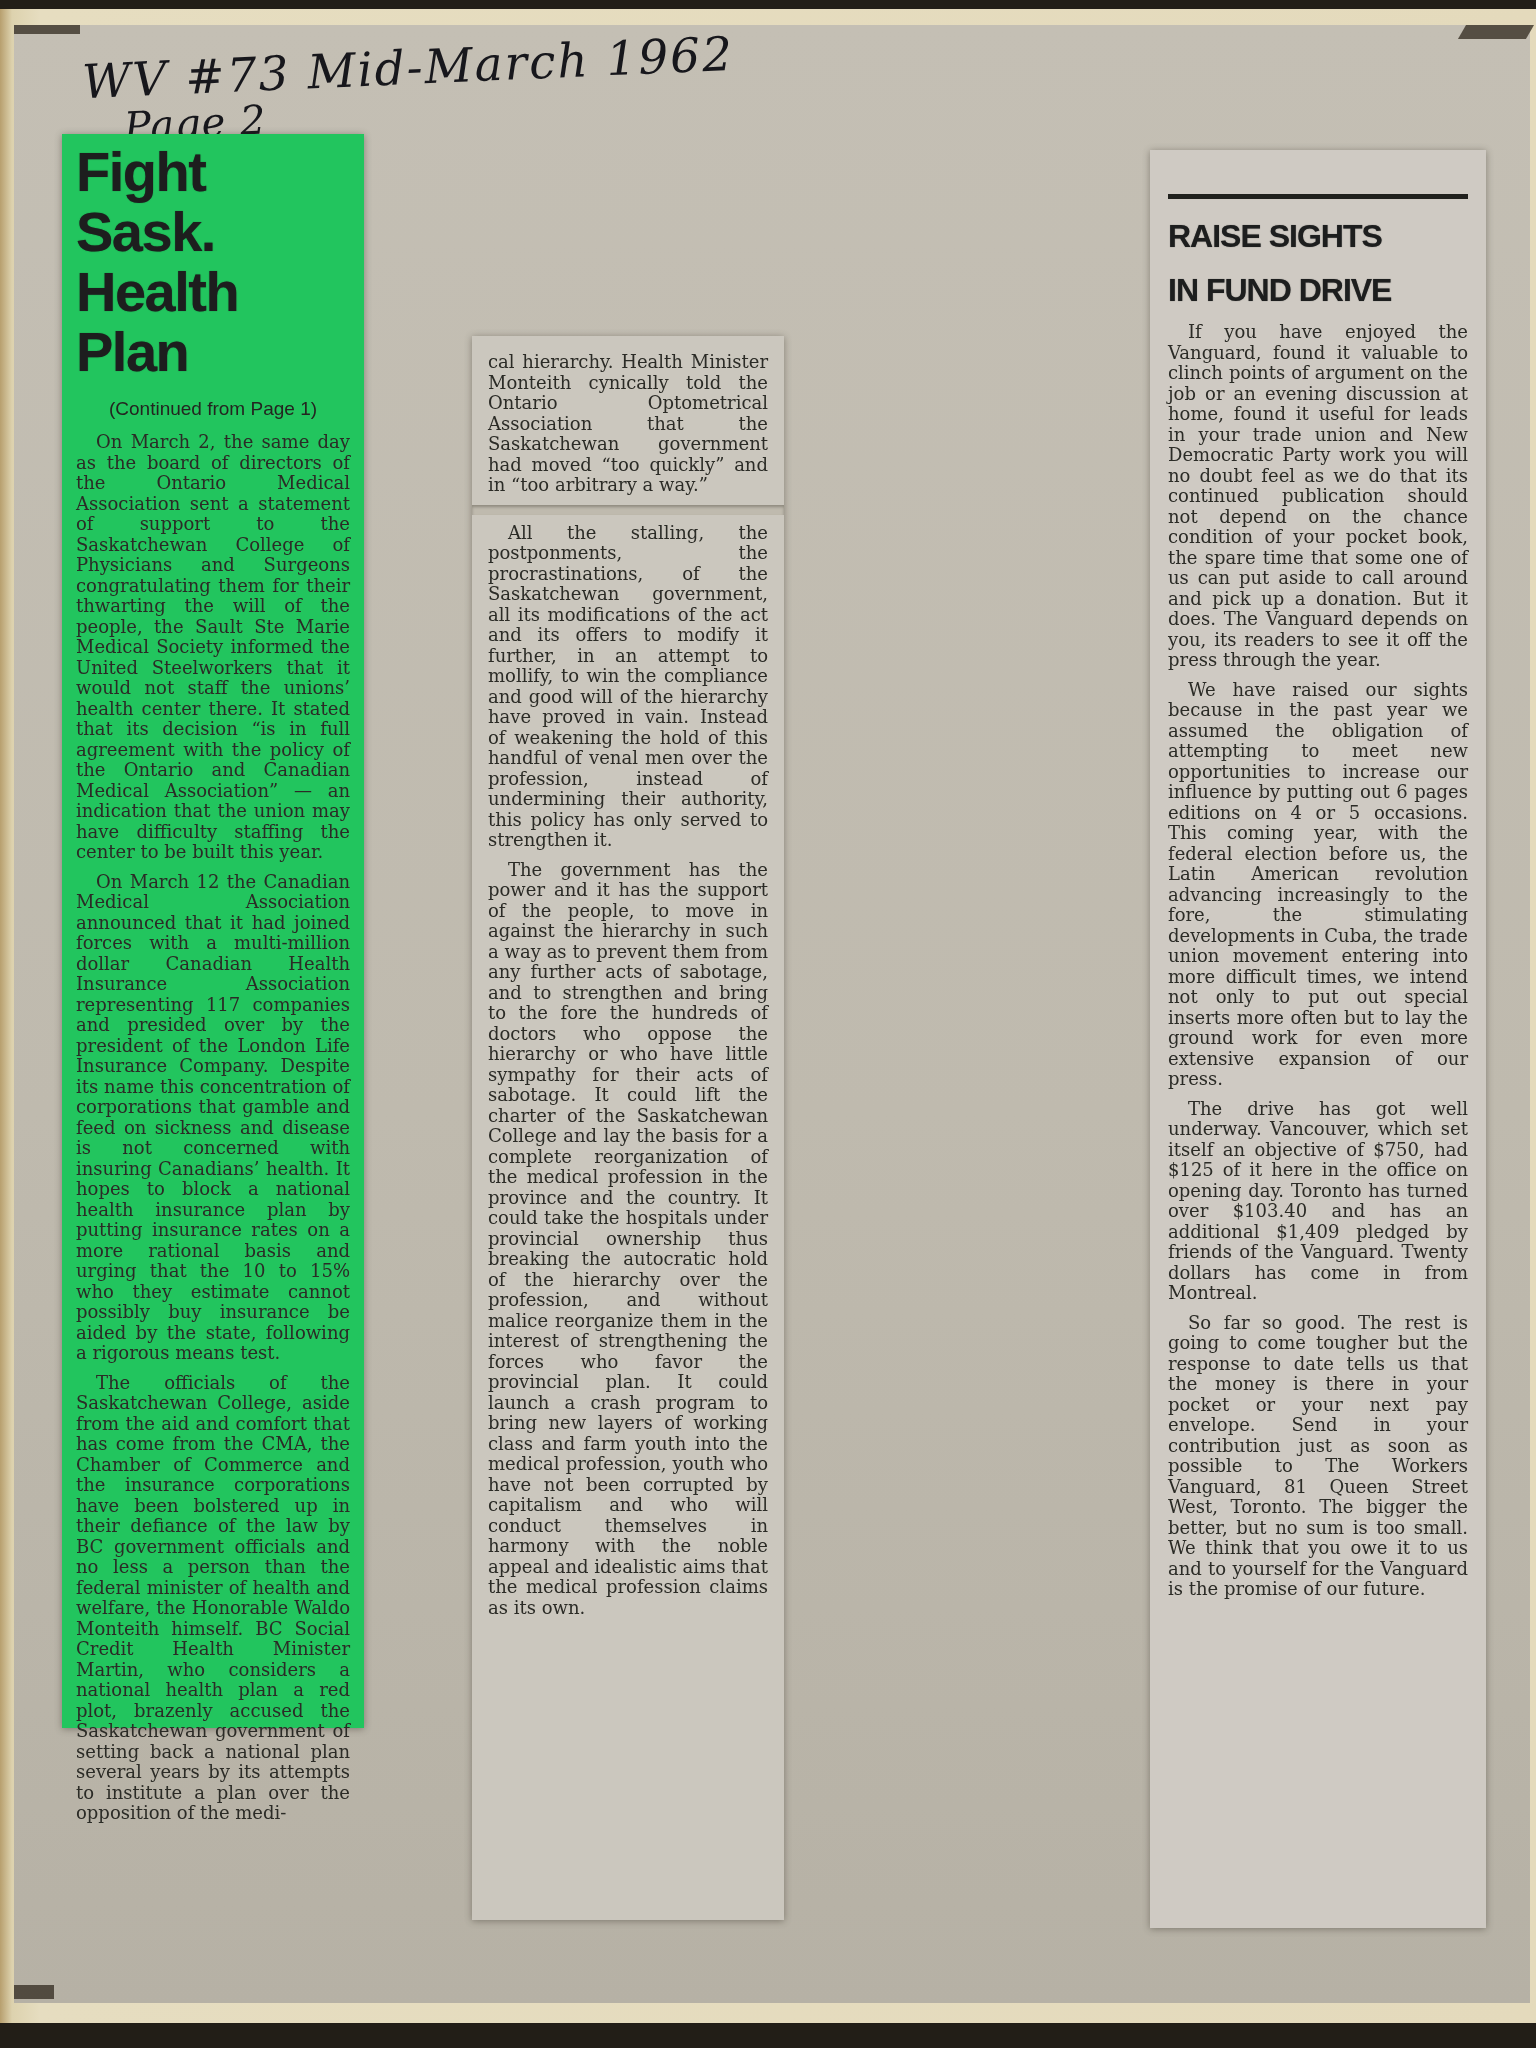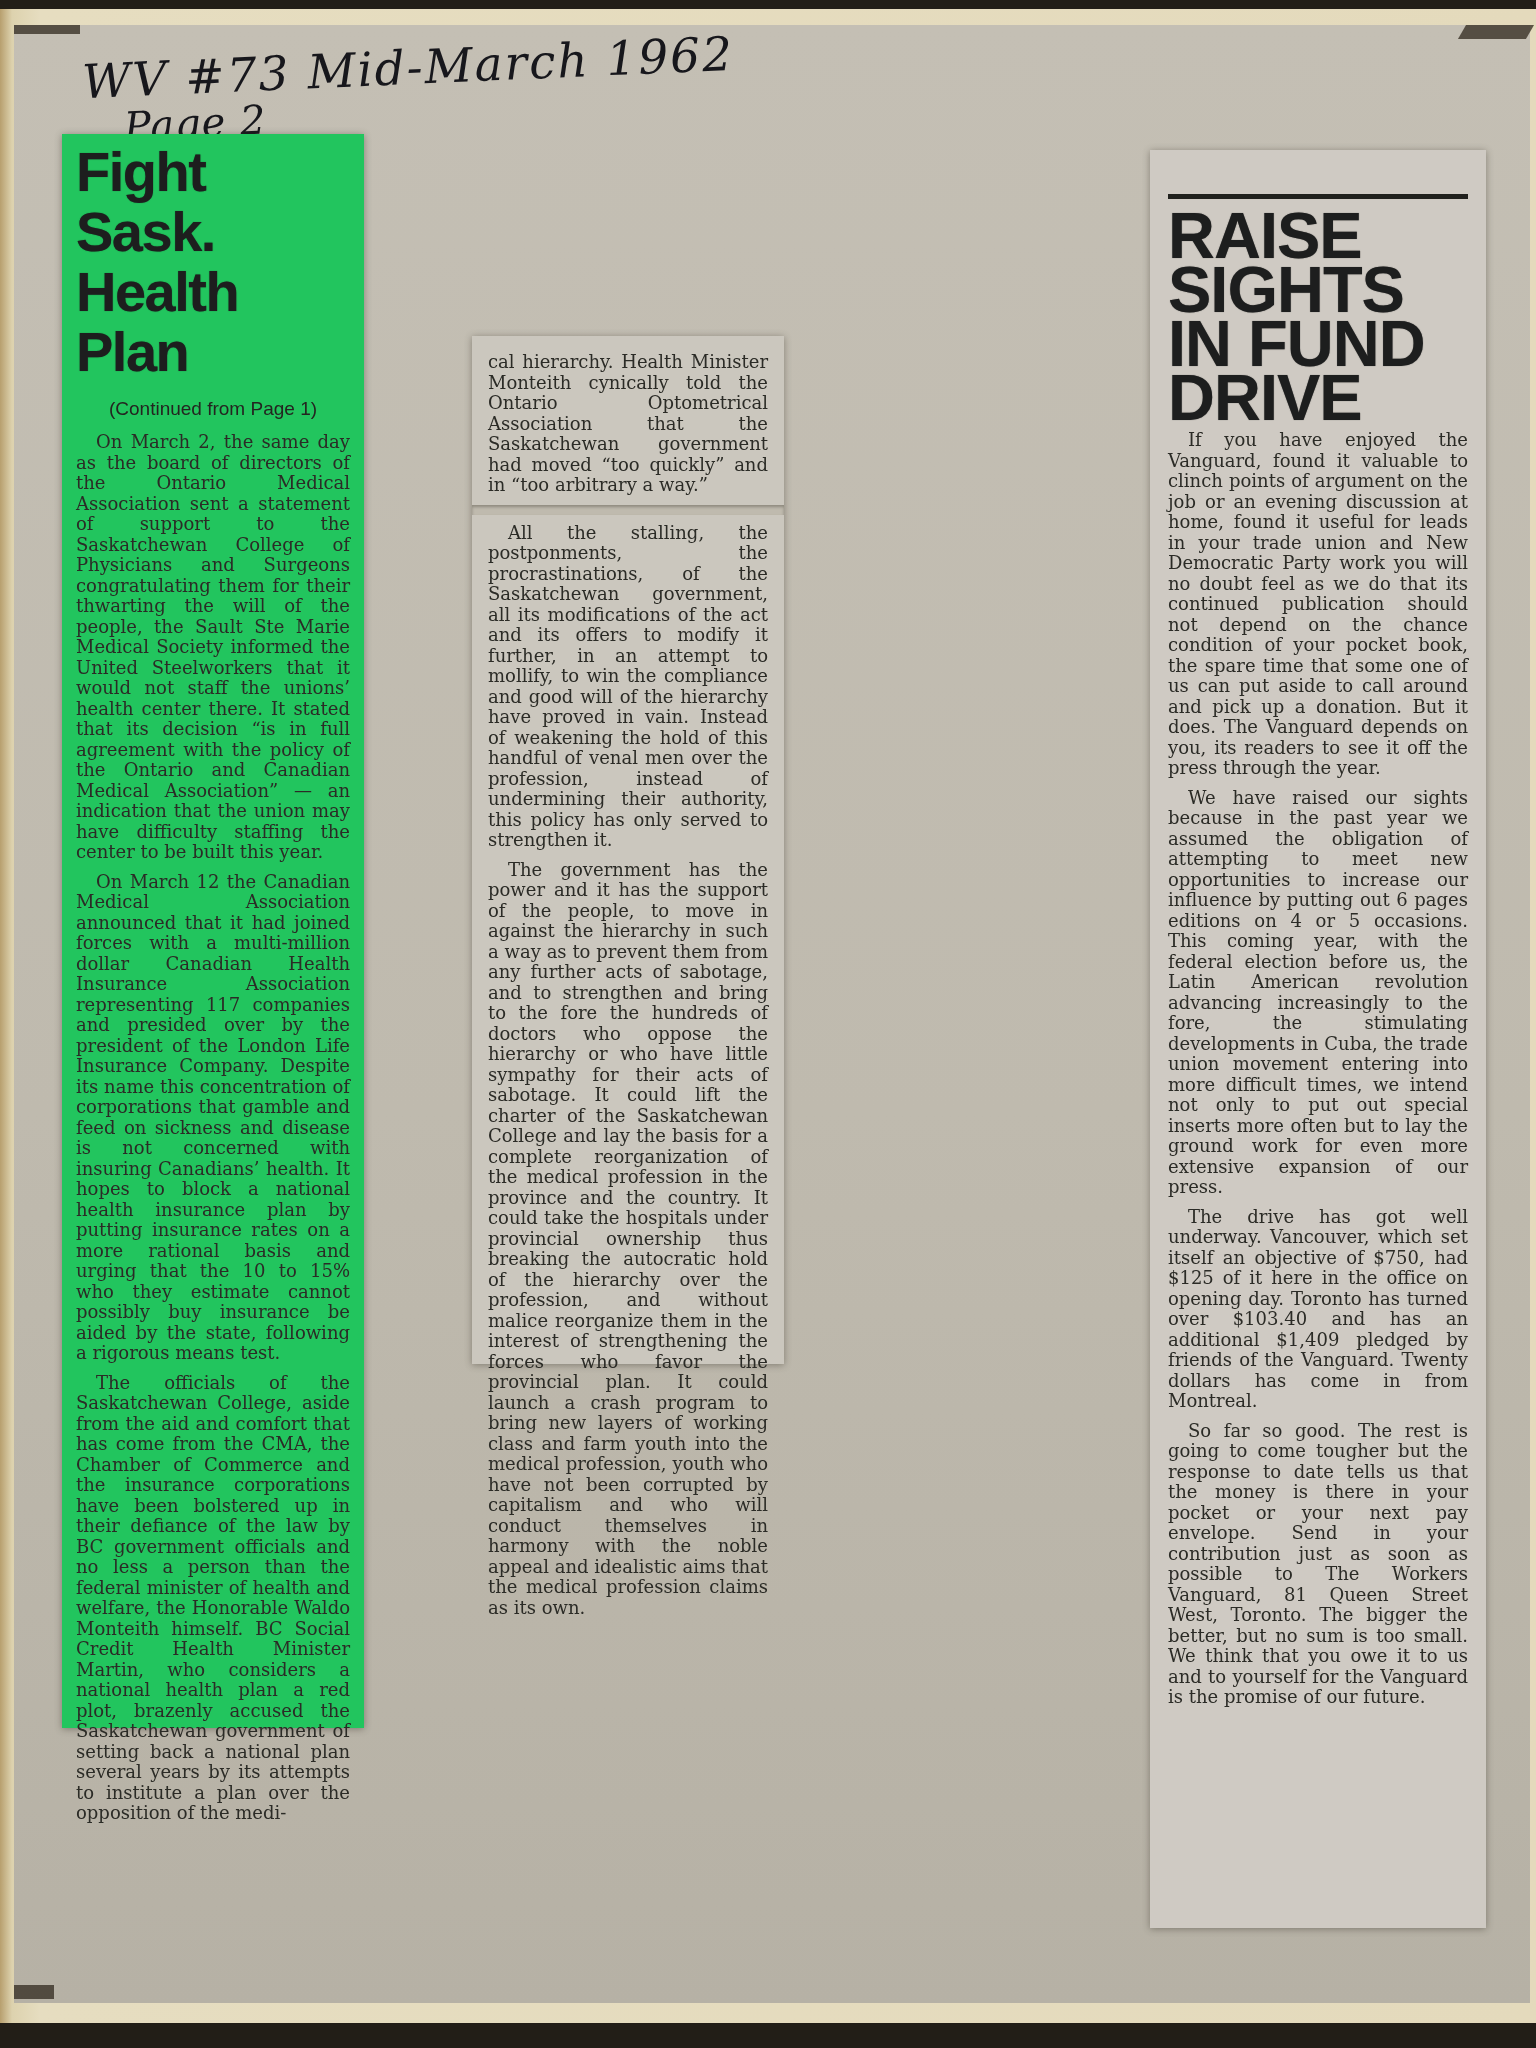--- a/index.html
+++ b/index.html
@@ -15,29 +15,29 @@
   .a3{left:14px;top:1985px;width:40px;height:14px;}
 
   .hand{position:absolute;color:#17171c;font-style:italic;
         font-family:"DejaVu Serif", serif;white-space:nowrap;}
   .hand1{left:82px;top:40px;font-size:47px;transform:rotate(-2.5deg);letter-spacing:2px;}
   .hand2{left:124px;top:100px;font-size:40px;transform:rotate(-3deg);letter-spacing:1px;}
 
   .clipping{position:absolute;background:#22c55e;color:#2a2a24;
             box-shadow:0 1px 7px rgba(55,50,40,.45);box-sizing:border-box;}
   .clip-left{left:62px;top:134px;width:302px;height:1594px;padding:8px 14px 10px;}
-  .clip-mid{left:472px;top:336px;width:312px;height:1028px;padding:16px 16px 23px;
+  .clip-mid{left:472px;top:336px;width:312px;height:1584px;padding:16px 16px 23px;
             background:#cbc7be;}
   .clip-right{left:1150px;top:150px;width:336px;height:1778px;padding:44px 18px 20px;
               background:#cfcac3;}
 
   h1,h2{margin:0;font-family:"Liberation Sans", sans-serif;font-weight:bold;color:#1d1e1e;}
   h1{font-size:56px;line-height:60px;letter-spacing:-1.5px;
      text-shadow:0 0 1px rgba(20,20,20,.55);}
-  h2{font-size:65px;line-height:54px;letter-spacing:-1px;
+  h2{font-size:32px;line-height:54px;letter-spacing:-1px;
      text-shadow:0 0 1px rgba(20,20,20,.6);}
   .continued{font-family:"Liberation Sans", sans-serif;font-weight:normal;
              font-size:19px;text-align:center;margin:16px 0 12px;color:#242420;}
   .rule{border-top:5px solid #21211d;margin:0 0 10px;}
   .news{font-size:18px;line-height:20.5px;text-align:justify;color:#2b2b26;}
   .news p{margin:0 0 9px;text-indent:20px;}
   .news p.cont{text-indent:0;}
   .clip-right .news{margin-top:5px;}
   .seam{height:10px;background:#bfbaae;margin:0 -16px 8px;box-shadow:inset 0 2px 3px rgba(70,65,55,.4);}
 </style>

